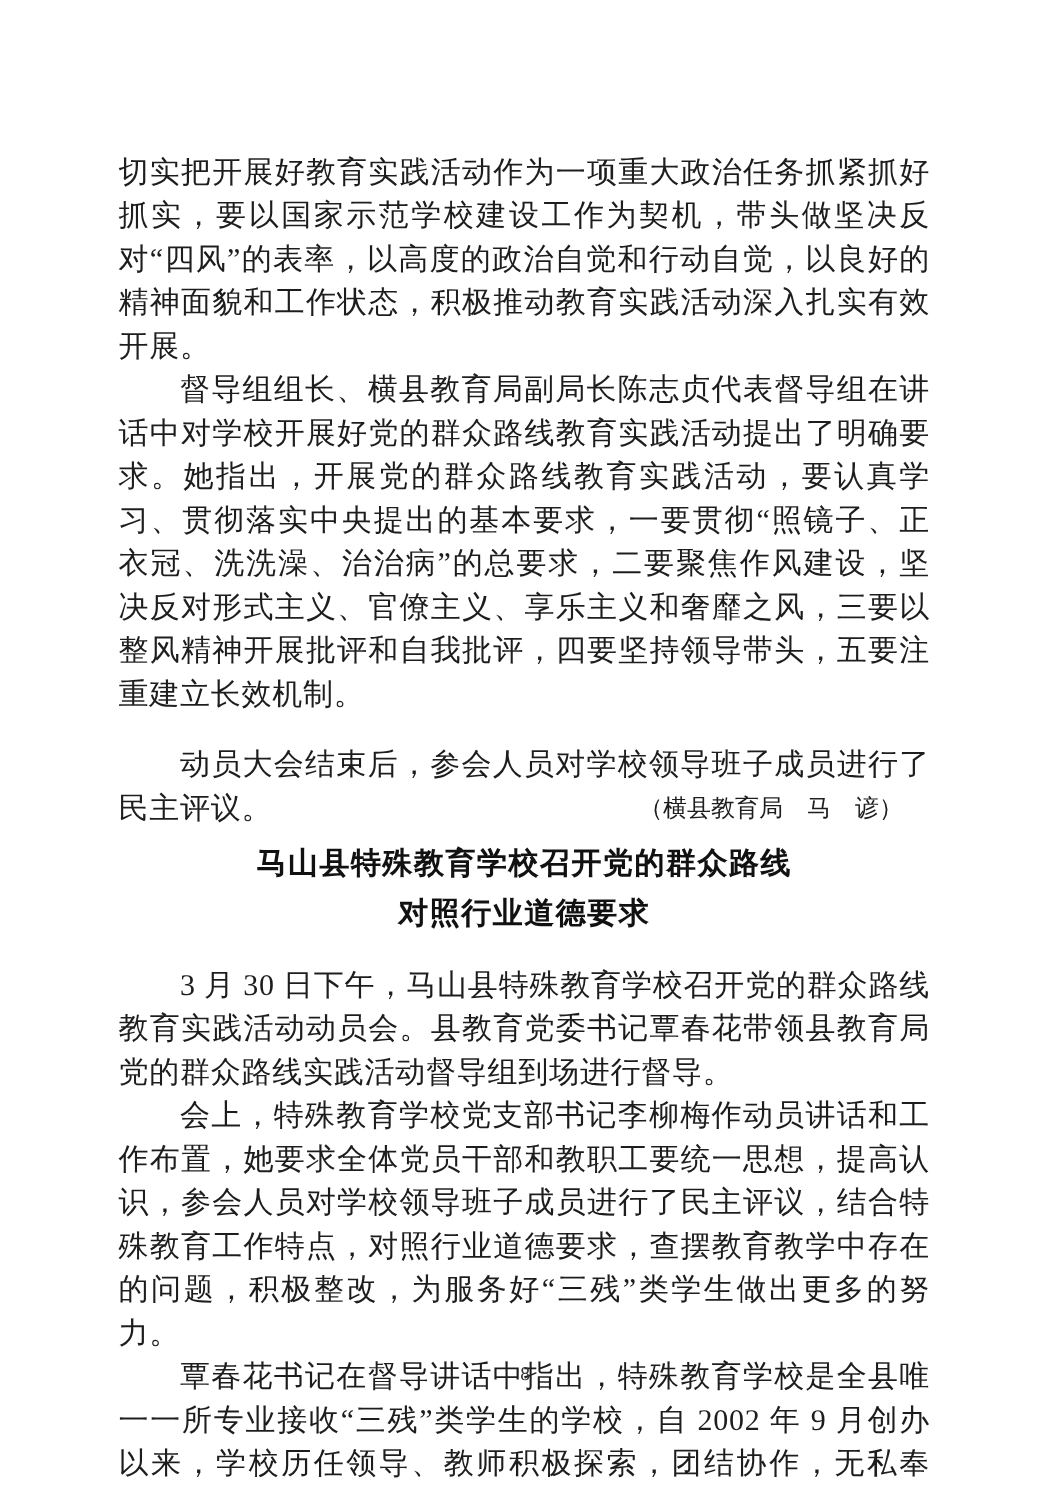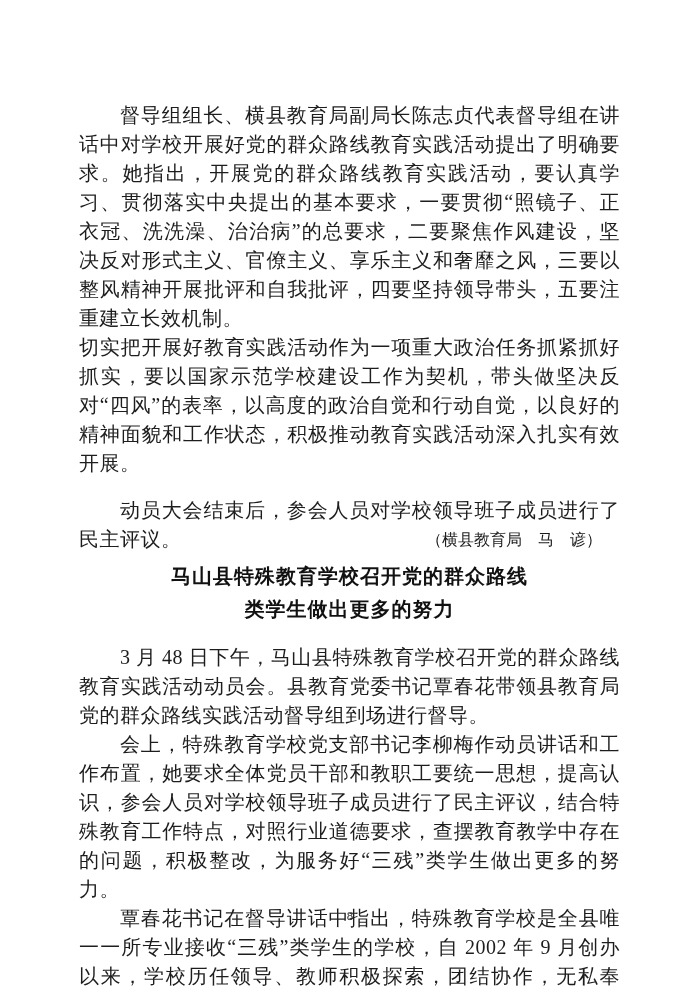--- a/index.html
+++ b/index.html
@@ -66,35 +66,35 @@
     font-size: 13px;
     color: #333333;
   }
 </style>
 </head>
 <body>
 
 <div class="page">
   <div class="content">
 
+    <p class="body">切实把开展好教育实践活动作为一项重大政治任务抓紧抓好抓实，要以国家示范学校建设工作为契机，带头做坚决反对“四风”的表率，以高度的政治自觉和行动自觉，以良好的精神面貌和工作状态，积极推动教育实践活动深入扎实有效开展。</p>
+
     <p class="body indent">督导组组长、横县教育局副局长陈志贞代表督导组在讲话中对学校开展好党的群众路线教育实践活动提出了明确要求。她指出，开展党的群众路线教育实践活动，要认真学习、贯彻落实中央提出的基本要求，一要贯彻“照镜子、正衣冠、洗洗澡、治治病”的总要求，二要聚焦作风建设，坚决反对形式主义、官僚主义、享乐主义和奢靡之风，三要以整风精神开展批评和自我批评，四要坚持领导带头，五要注重建立长效机制。</p>
-
-    <p class="body">切实把开展好教育实践活动作为一项重大政治任务抓紧抓好抓实，要以国家示范学校建设工作为契机，带头做坚决反对“四风”的表率，以高度的政治自觉和行动自觉，以良好的精神面貌和工作状态，积极推动教育实践活动深入扎实有效开展。</p>
 
     <div class="para-with-attr">
       <p class="body indent">动员大会结束后，参会人员对学校领导班子成员进行了民主评议。</p>
       <span class="attribution">（横县教育局　马　谚）</span>
     </div>
 
     <h2 class="article-title">
       <span class="title-line">马山县特殊教育学校召开党的群众路线</span>
-      <span class="title-line">类学生做出更多的努力</span>
+      <span class="title-line">对照行业道德要求</span>
     </h2>
 
-    <p class="body indent">3 月 48 日下午，马山县特殊教育学校召开党的群众路线教育实践活动动员会。县教育党委书记覃春花带领县教育局党的群众路线实践活动督导组到场进行督导。</p>
+    <p class="body indent">3 月 30 日下午，马山县特殊教育学校召开党的群众路线教育实践活动动员会。县教育党委书记覃春花带领县教育局党的群众路线实践活动督导组到场进行督导。</p>
 
     <p class="body indent">会上，特殊教育学校党支部书记李柳梅作动员讲话和工作布置，她要求全体党员干部和教职工要统一思想，提高认识，参会人员对学校领导班子成员进行了民主评议，结合特殊教育工作特点，对照行业道德要求，查摆教育教学中存在的问题，积极整改，为服务好“三残”类学生做出更多的努力。</p>
 
     <p class="body indent">覃春花书记在督导讲话中指出，特殊教育学校是全县唯一一所专业接收“三残”类学生的学校，自 2002 年 9 月创办以来，学校历任领导、教师积极探索，团结协作，无私奉献，学校办学条件不断</p>
 
   </div>
 
   <div class="page-number">8</div>
 </div>
 

